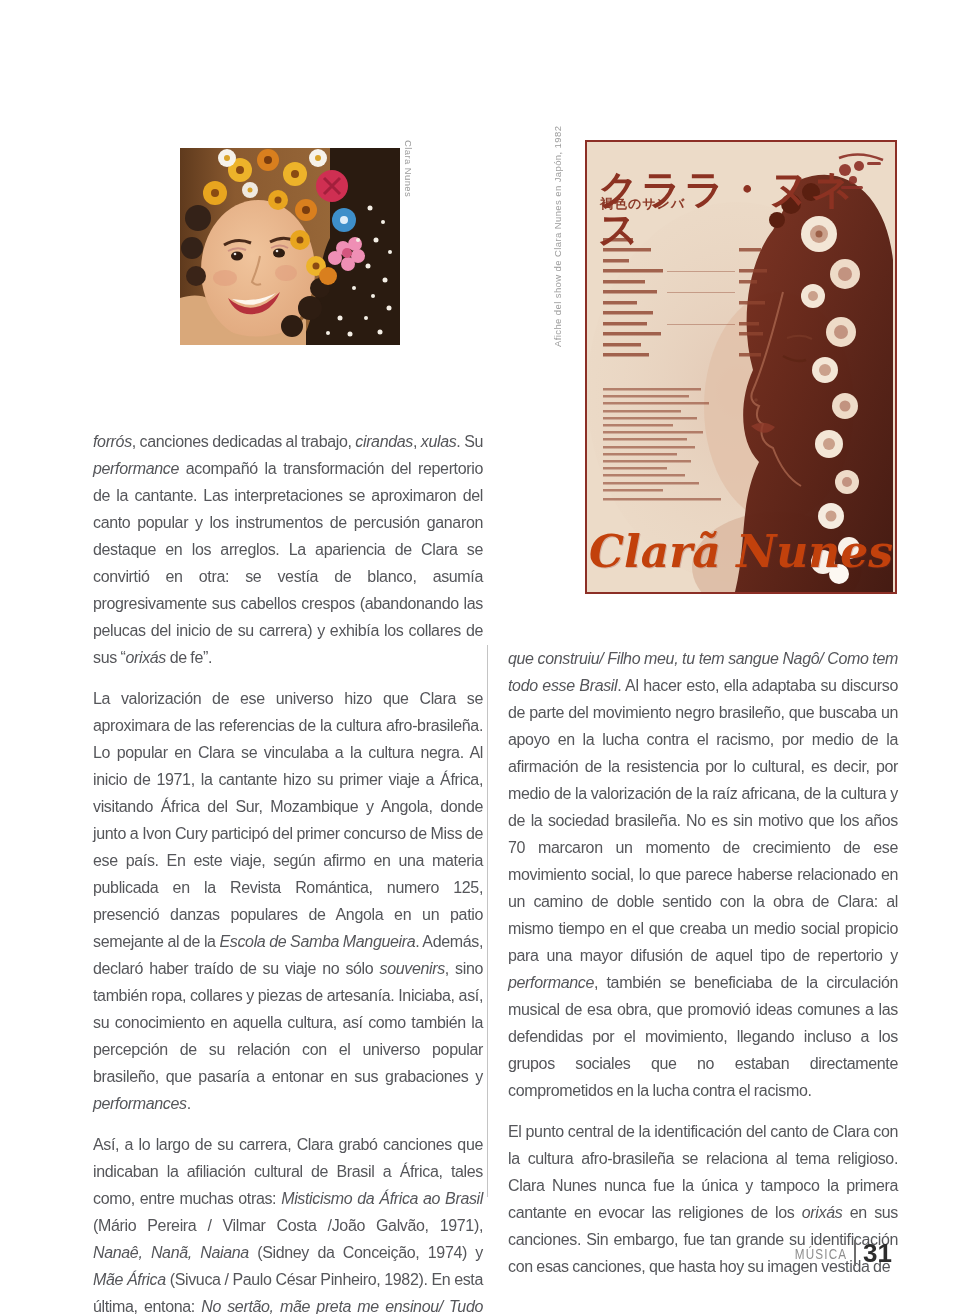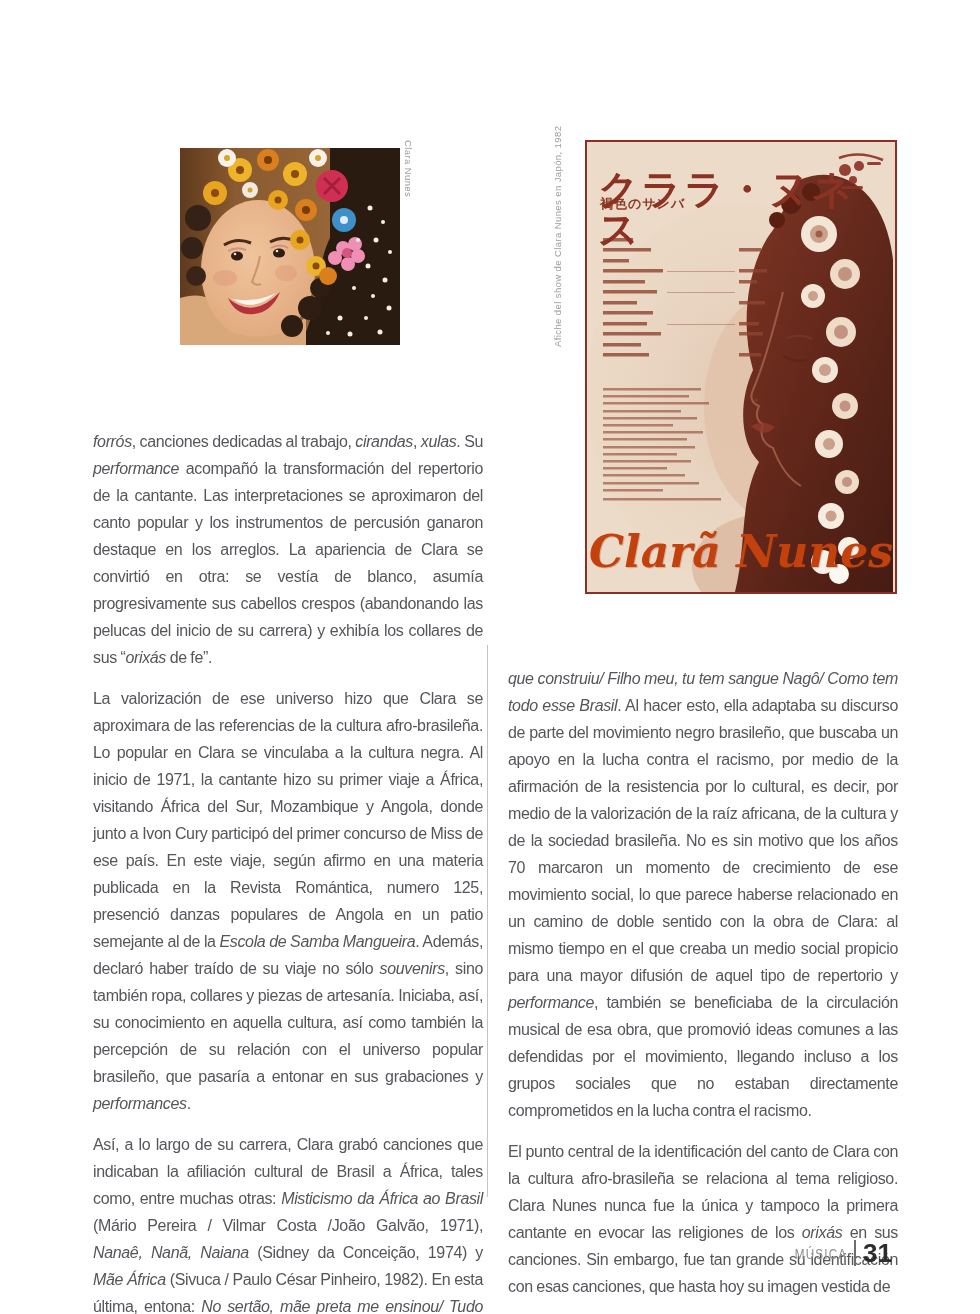--- a/index.html
+++ b/index.html
@@ -25,21 +25,21 @@
   .poster-big-title{position:absolute;left:0;right:0;bottom:18px;text-align:center;
         font-family:"DejaVu Serif", serif;font-style:italic;font-weight:bold;
         font-size:44px;color:#c2410c;letter-spacing:0px;line-height:1;
         text-shadow:1px 1px 0 rgba(140,47,38,.25);}
 
   
   .col{position:absolute;width:390px;color:#55565a;font-size:16px;line-height:27px;
         text-align:justify;letter-spacing:-0.35px;word-spacing:-0.5px;}
   .col p{margin:0 0 14px 0;}
   .col-left{left:93px;top:428px;}
-  .col-right{left:508px;top:665px;}
+  .col-right{left:508px;top:645px;}
   .col i{font-style:italic;}
 
   .divider{position:absolute;left:487px;top:645px;width:1px;height:552px;background:#c4c4c4;}
 
   
   .footer{position:absolute;left:508px;top:1236px;width:390px;height:34px;
         display:flex;justify-content:flex-end;align-items:center;gap:7px;}
   .footer .section{font-size:15px;color:#8d8d8d;letter-spacing:1.5px;
         display:inline-block;transform:scaleX(.78);transform-origin:right center;}
   .footer .bar{width:2px;height:26px;background:#6e6e6e;}

